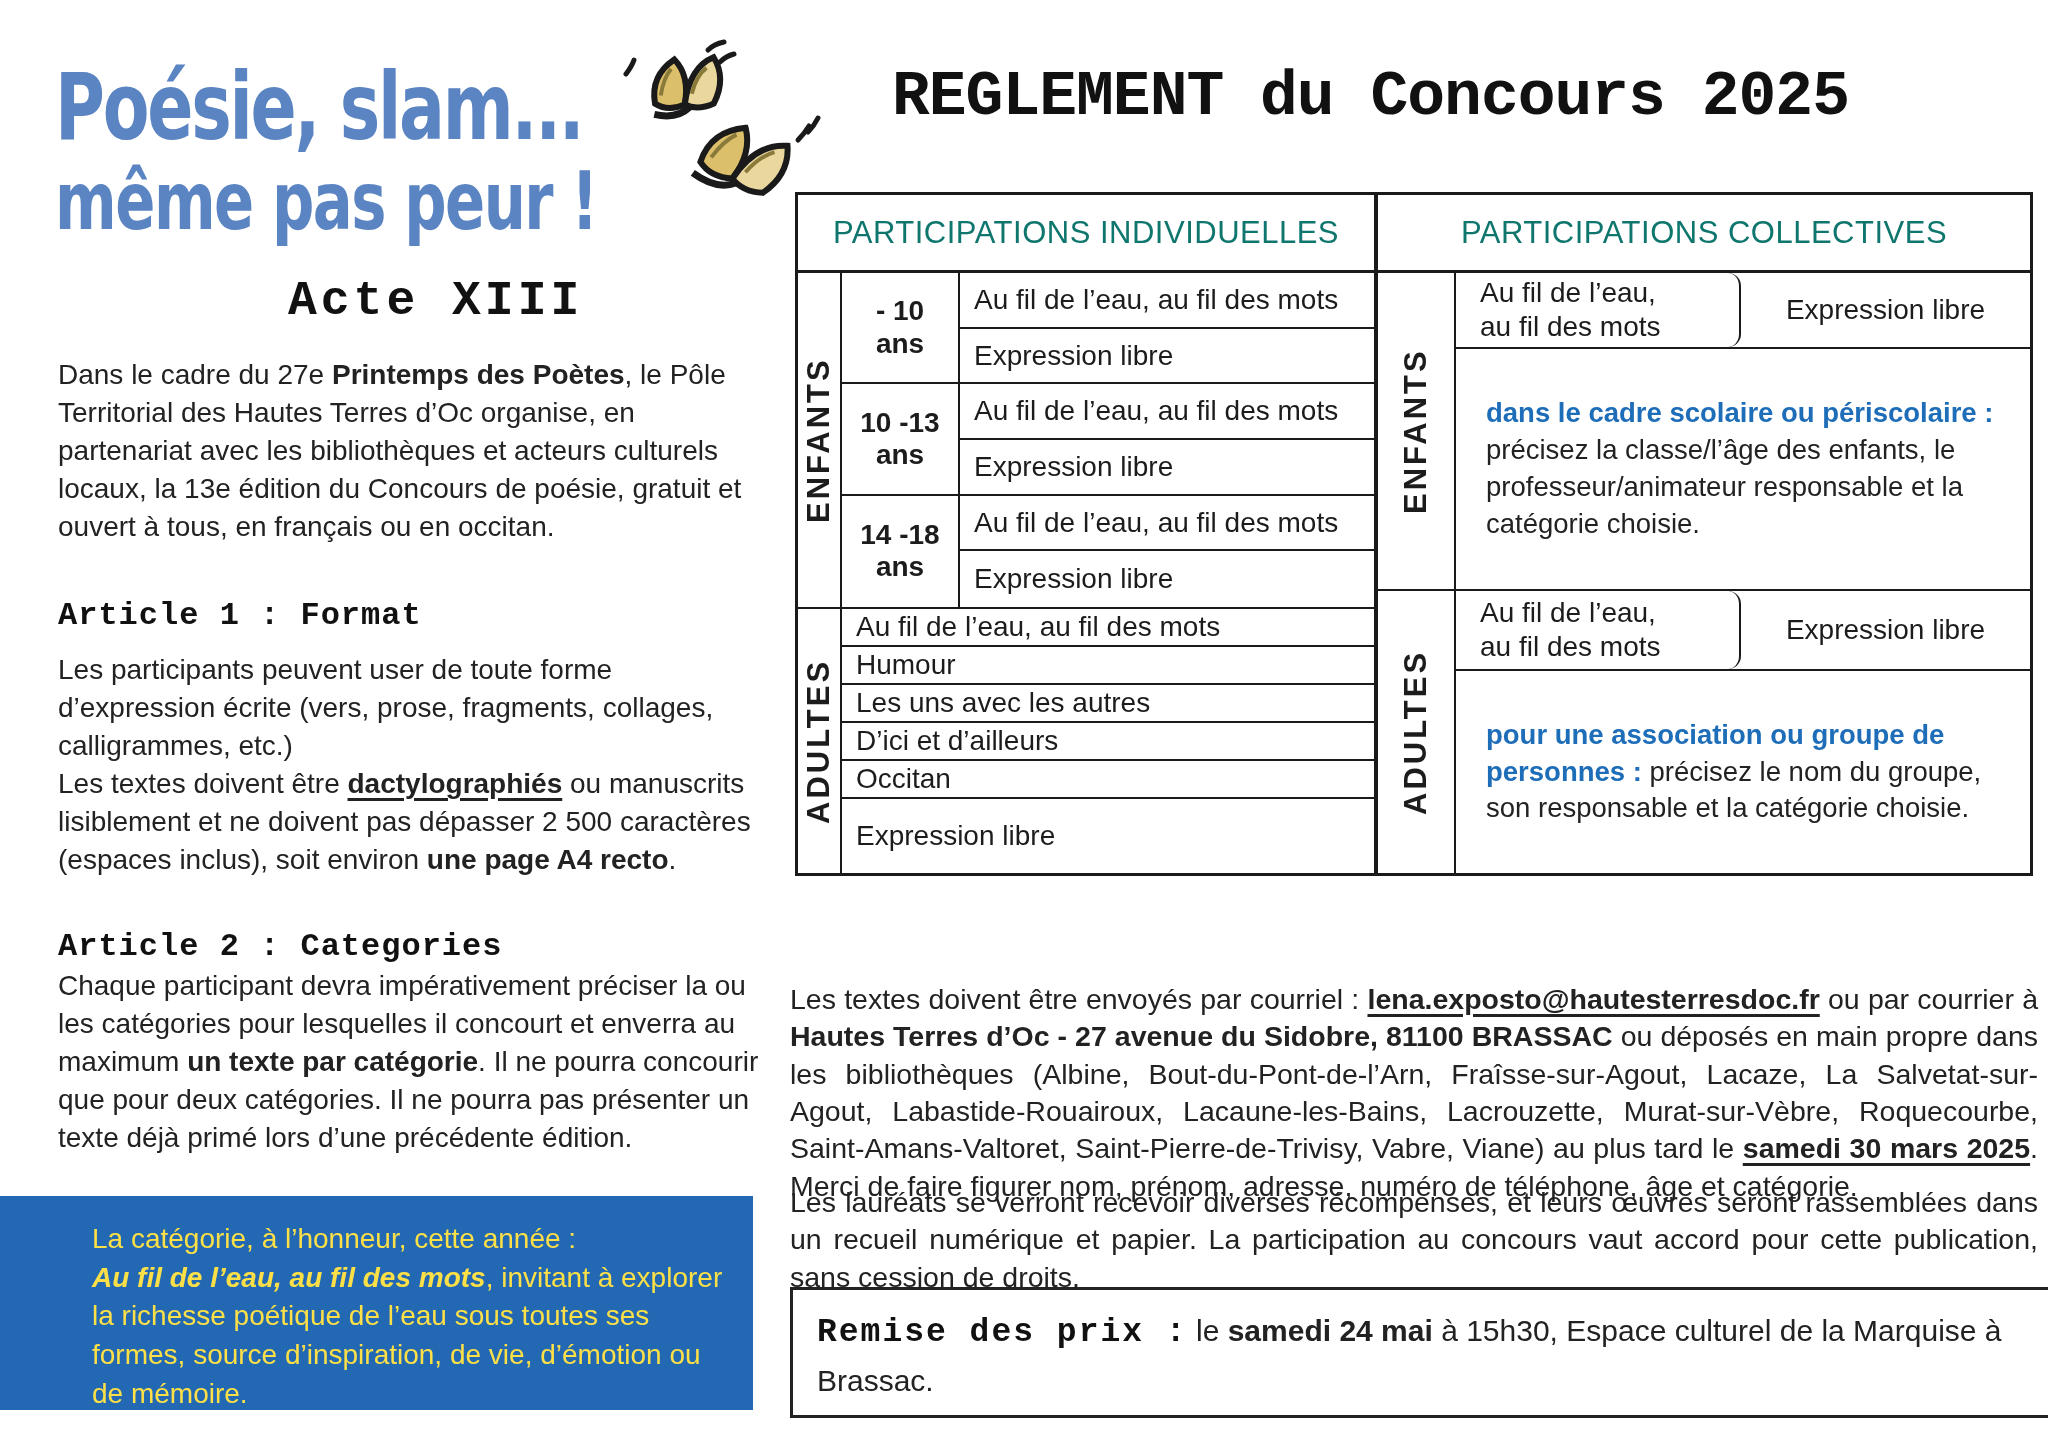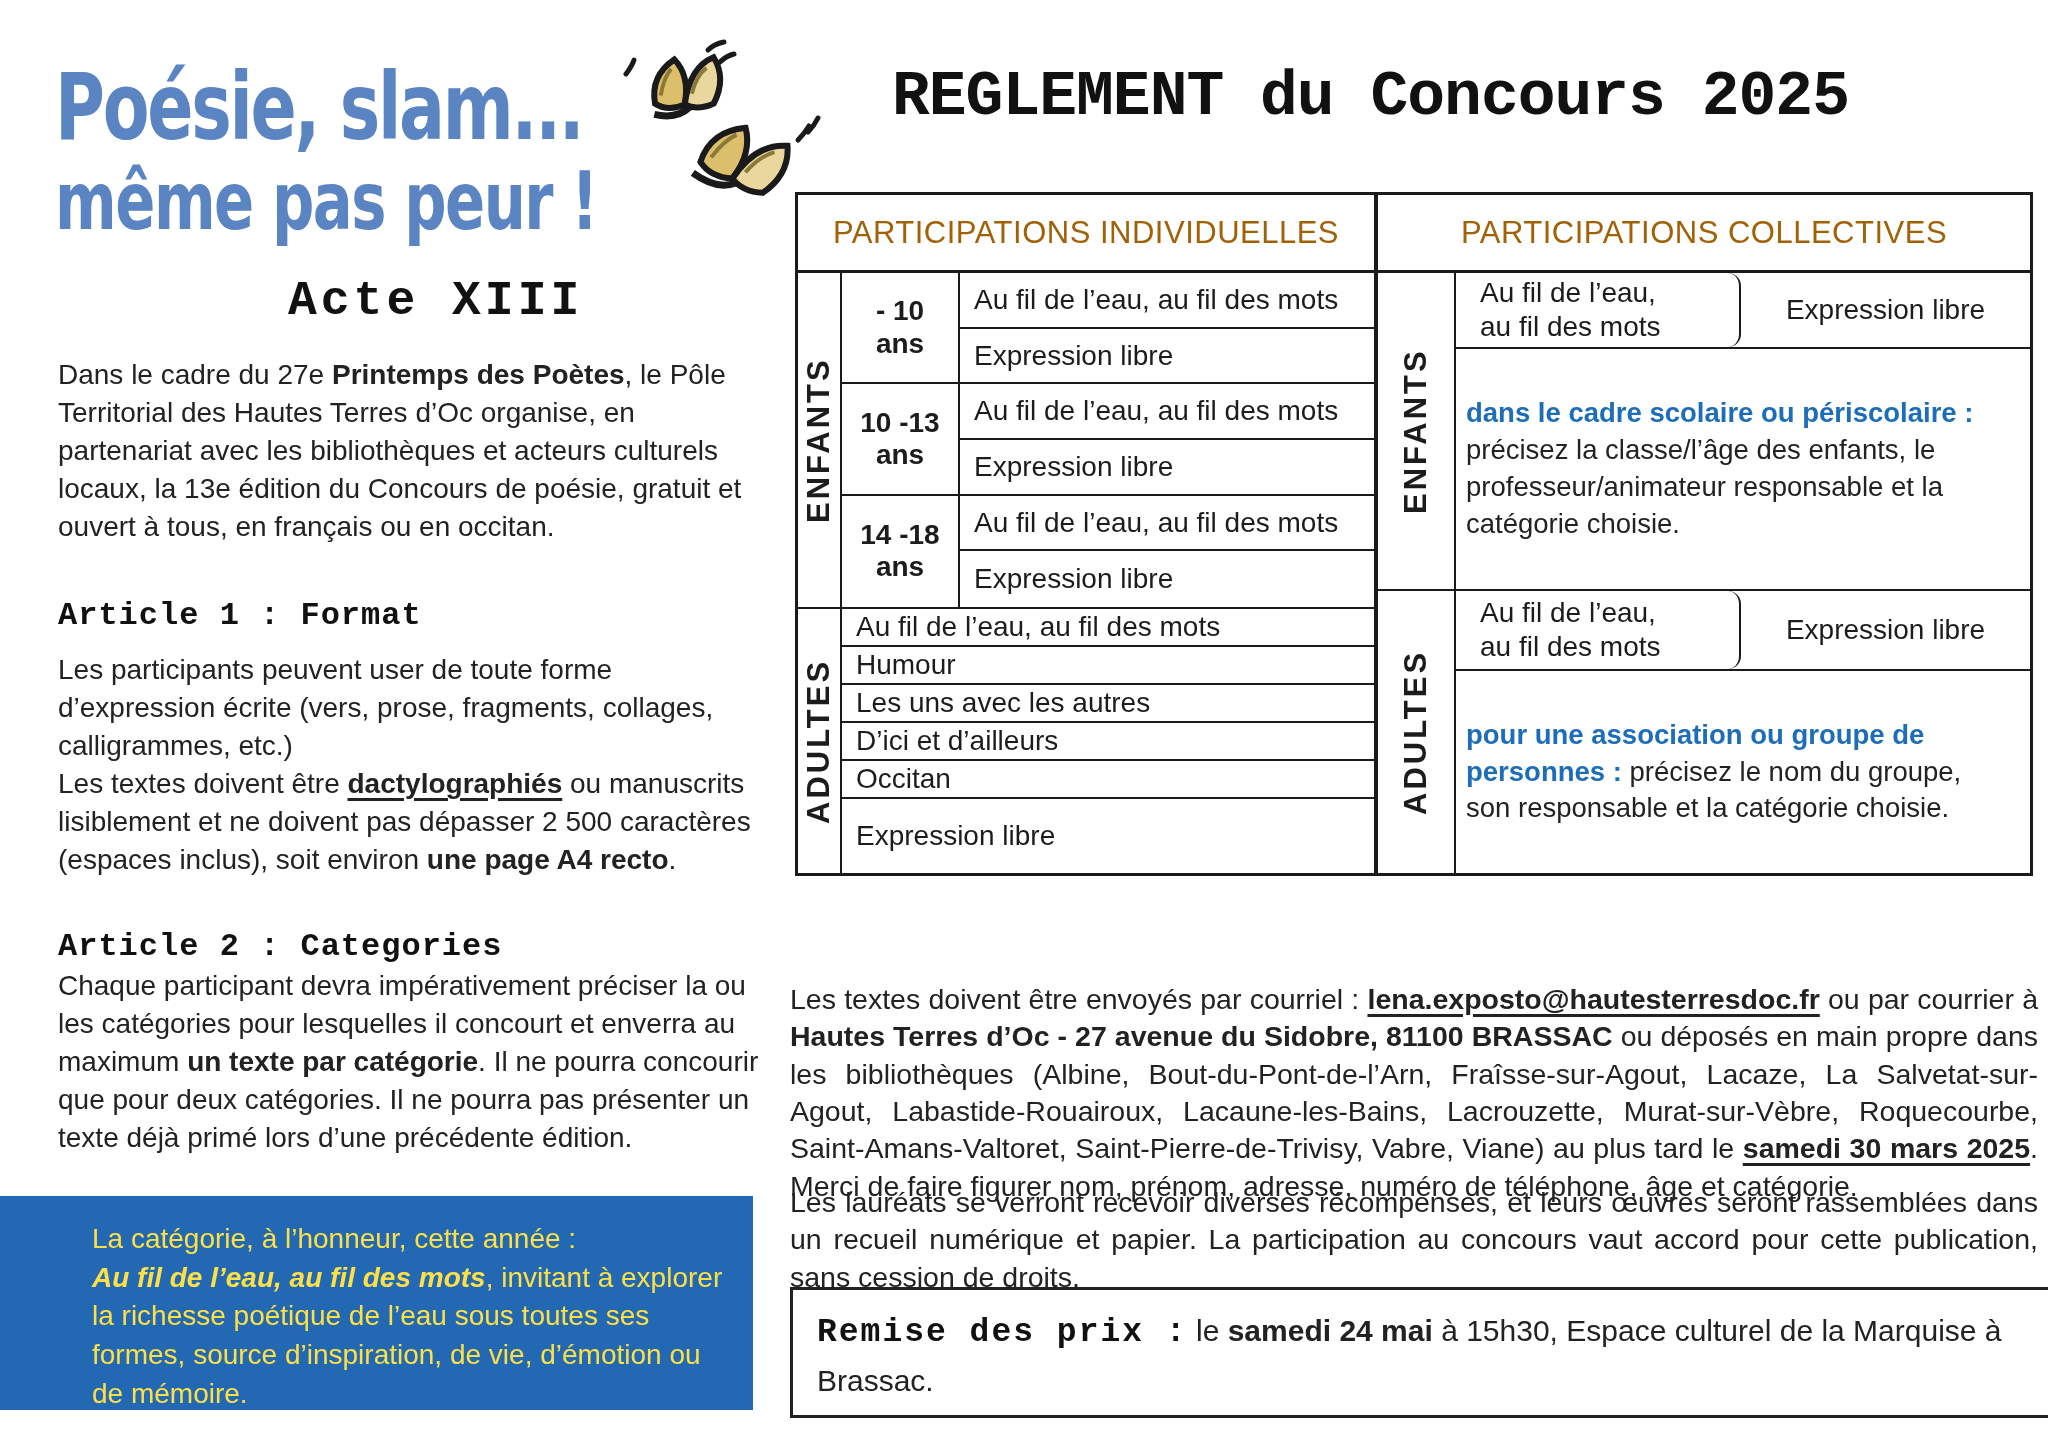--- a/index.html
+++ b/index.html
@@ -36,21 +36,21 @@
     left:0;top:1196px;width:753px;height:214px;background:#2268b2;color:#fde047;
     box-sizing:border-box;padding:24px 26px 0 92px;font-size:28px;line-height:1.38;
   }
 
   
   .tbl{background:#fff;border:3px solid #1a1a1a;box-sizing:border-box;display:flex;flex-direction:column;}
   #tbl-ind{left:795px;top:192px;width:582px;height:684px;}
   #tbl-col{left:1375px;top:192px;width:658px;height:684px;}
   .tbl-head{
     height:78px;flex:none;display:flex;align-items:center;justify-content:center;
-    font-size:31px;letter-spacing:.5px;color:#a16207;border-bottom:3px solid #1a1a1a;box-sizing:border-box;
+    font-size:31px;letter-spacing:.5px;color:#0f766e;border-bottom:3px solid #1a1a1a;box-sizing:border-box;
   }
   .sec{display:flex;flex:none;box-sizing:border-box;}
   .vlabel{
     flex:none;display:flex;align-items:center;justify-content:center;
     writing-mode:vertical-rl;transform:rotate(180deg);
     font-weight:bold;font-size:31px;letter-spacing:3px;color:#1c1c1c;
     border-left:2px solid #1a1a1a; 
     box-sizing:border-box;
   }
   #tbl-ind .vlabel{width:44px;}
@@ -73,21 +73,21 @@
   .sec-enf-col{height:318px;border-bottom:2px solid #1a1a1a;}
   .sec-adl-col{flex:1;}
   .cc-row{display:flex;flex:none;border-bottom:2px solid #1a1a1a;box-sizing:border-box;}
   .cc-row-enf{height:76px;}
   .cc-row-adl{height:80px;}
   .cc-cat1{width:285px;flex:none;border-right:2px solid #1a1a1a;box-sizing:border-box;
            display:flex;flex-direction:column;justify-content:center;padding:0 0 0 24px;
            font-size:28px;color:#1c1c1c;line-height:1.2;border-radius:13px;}
   .cc-cat2{flex:1;display:flex;align-items:center;justify-content:center;font-size:28px;color:#1c1c1c;}
   .cc-note{flex:1;display:flex;flex-direction:column;justify-content:center;
-           padding:0 26px 0 10px;font-size:27.5px;line-height:1.34;color:#222;box-sizing:border-box;}
+           padding:0 26px 0 30px;font-size:27.5px;line-height:1.34;color:#222;box-sizing:border-box;}
   .note-lead{color:#1d6db8;font-weight:bold;}
 
   
   #a3-head{left:790px;top:914px;font-size:32px;letter-spacing:1px;}
   .just{width:1248px;text-align:justify;font-size:28.5px;line-height:1.31;color:#222;}
   #a3-p1{left:790px;top:981px;}
   #a3-p2{left:790px;top:1184px;}
 
   
   #awards{

